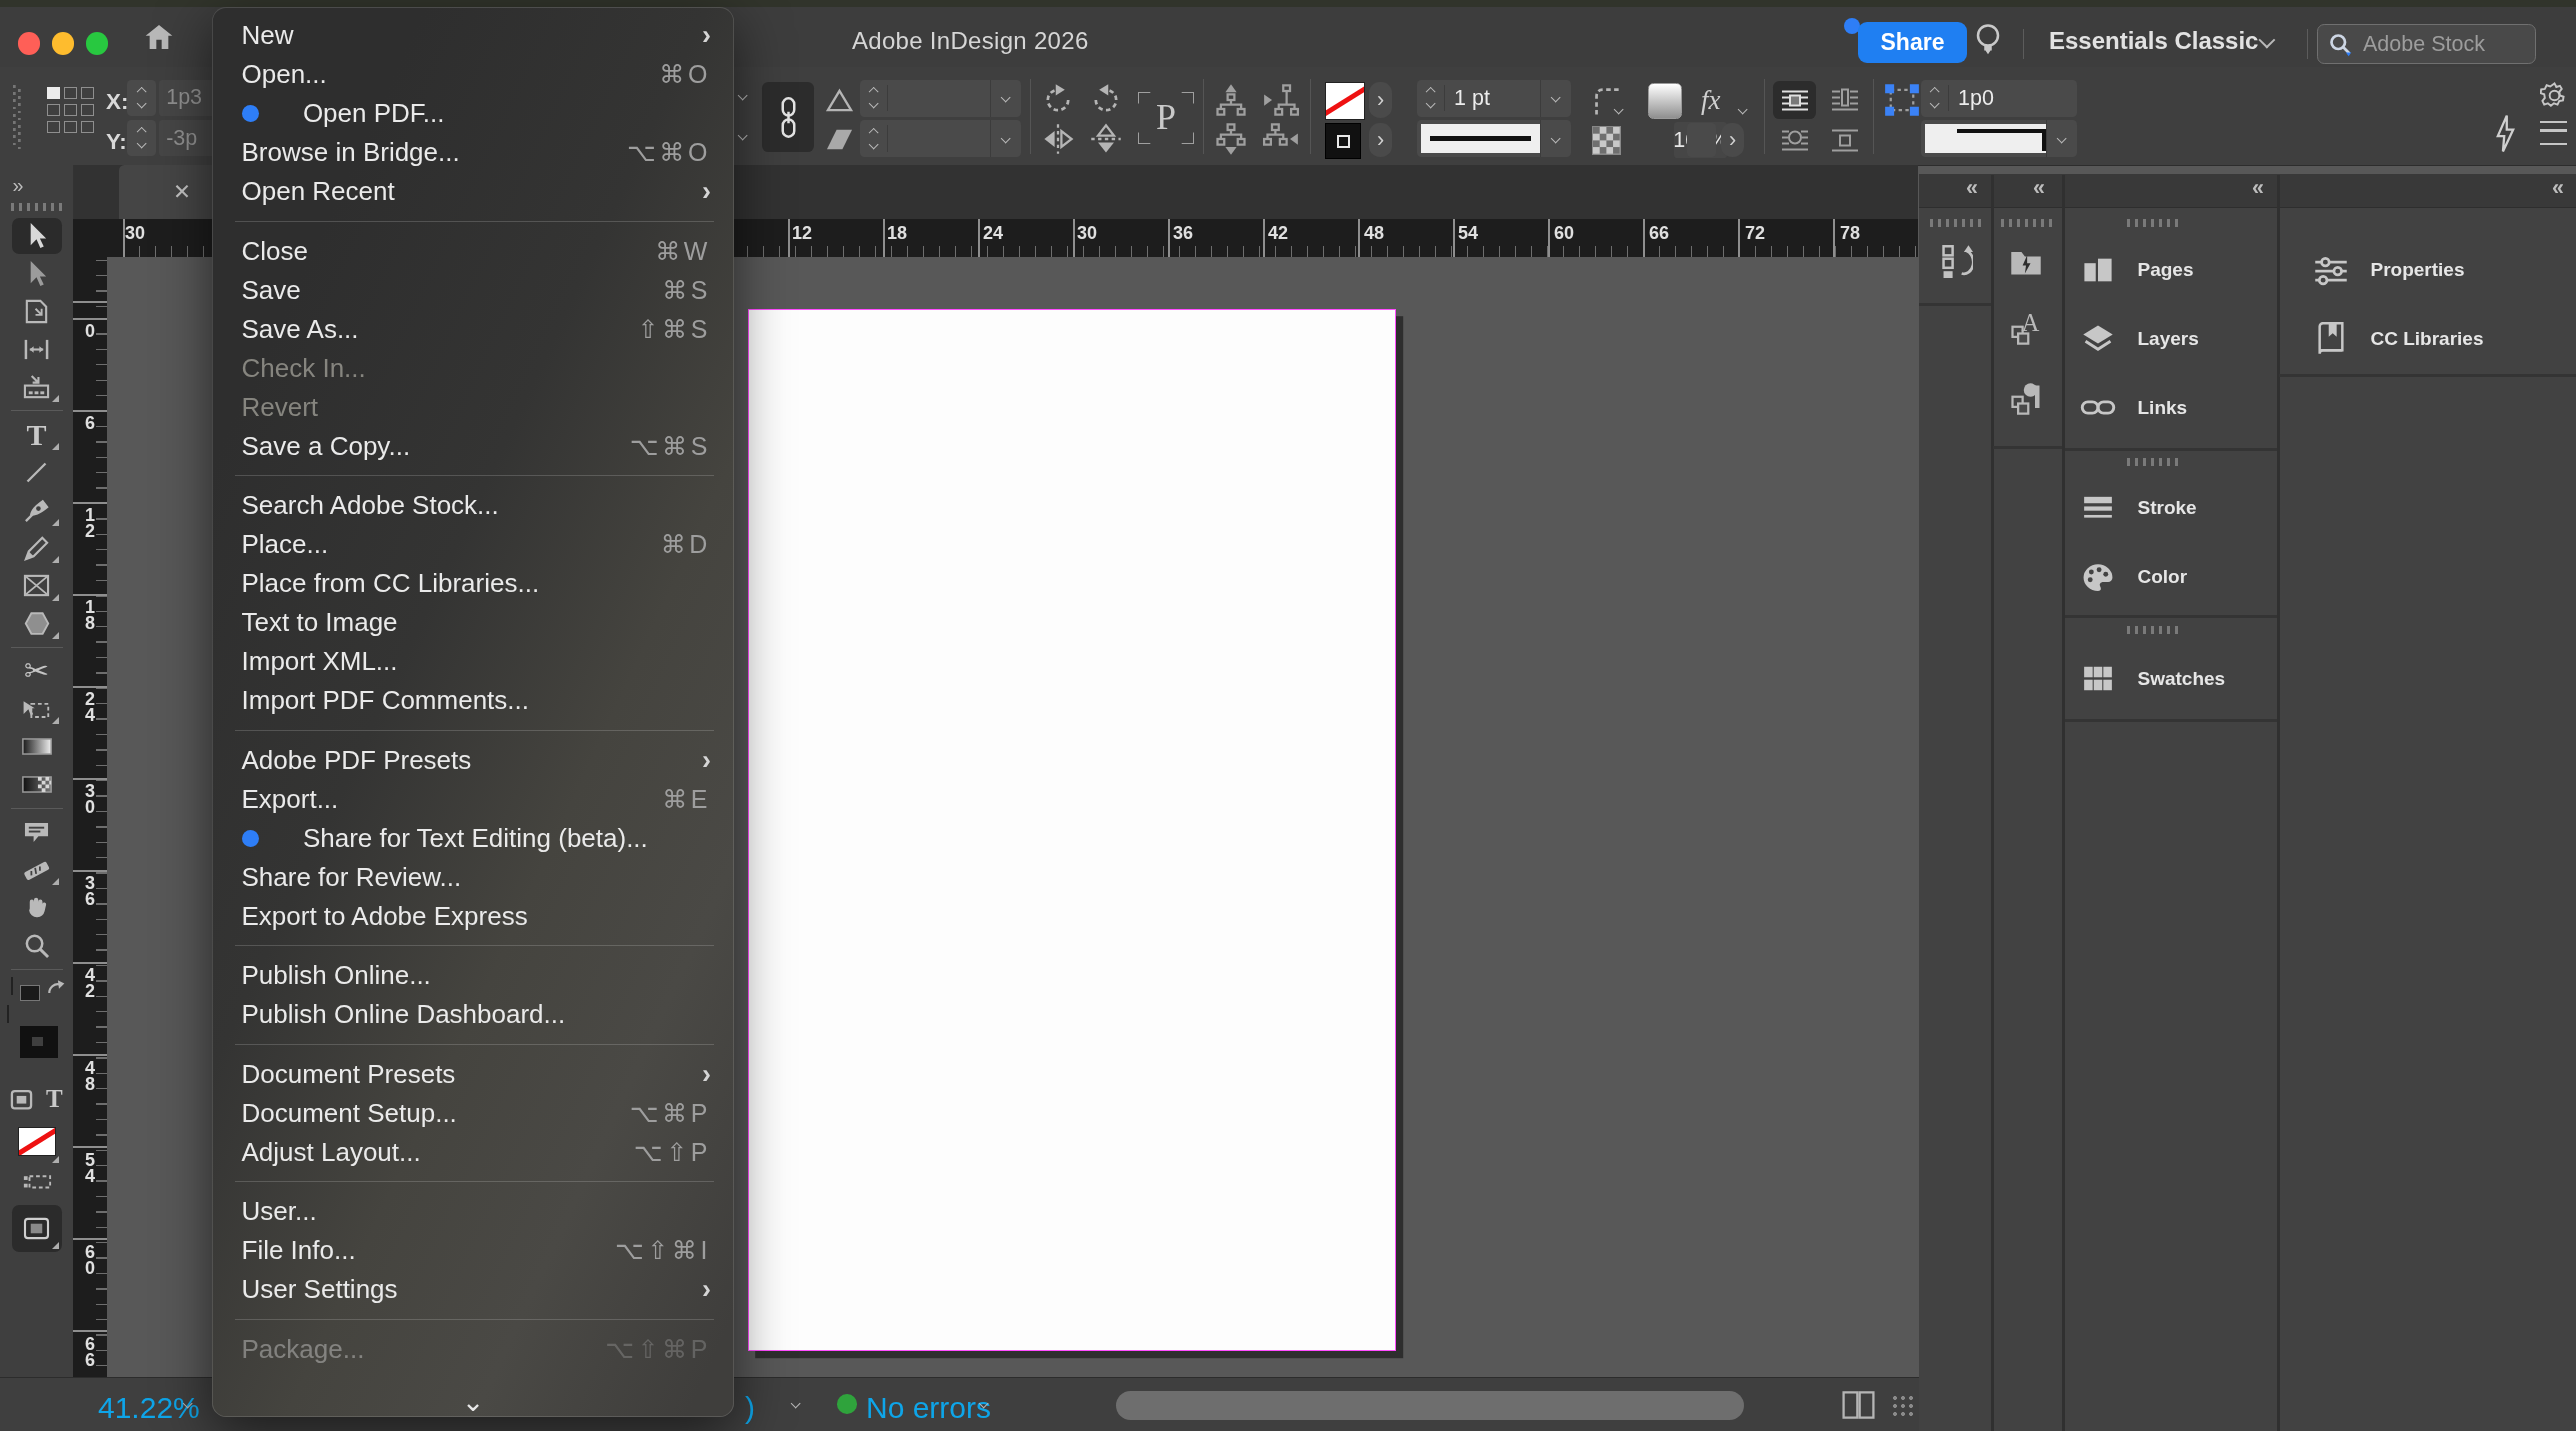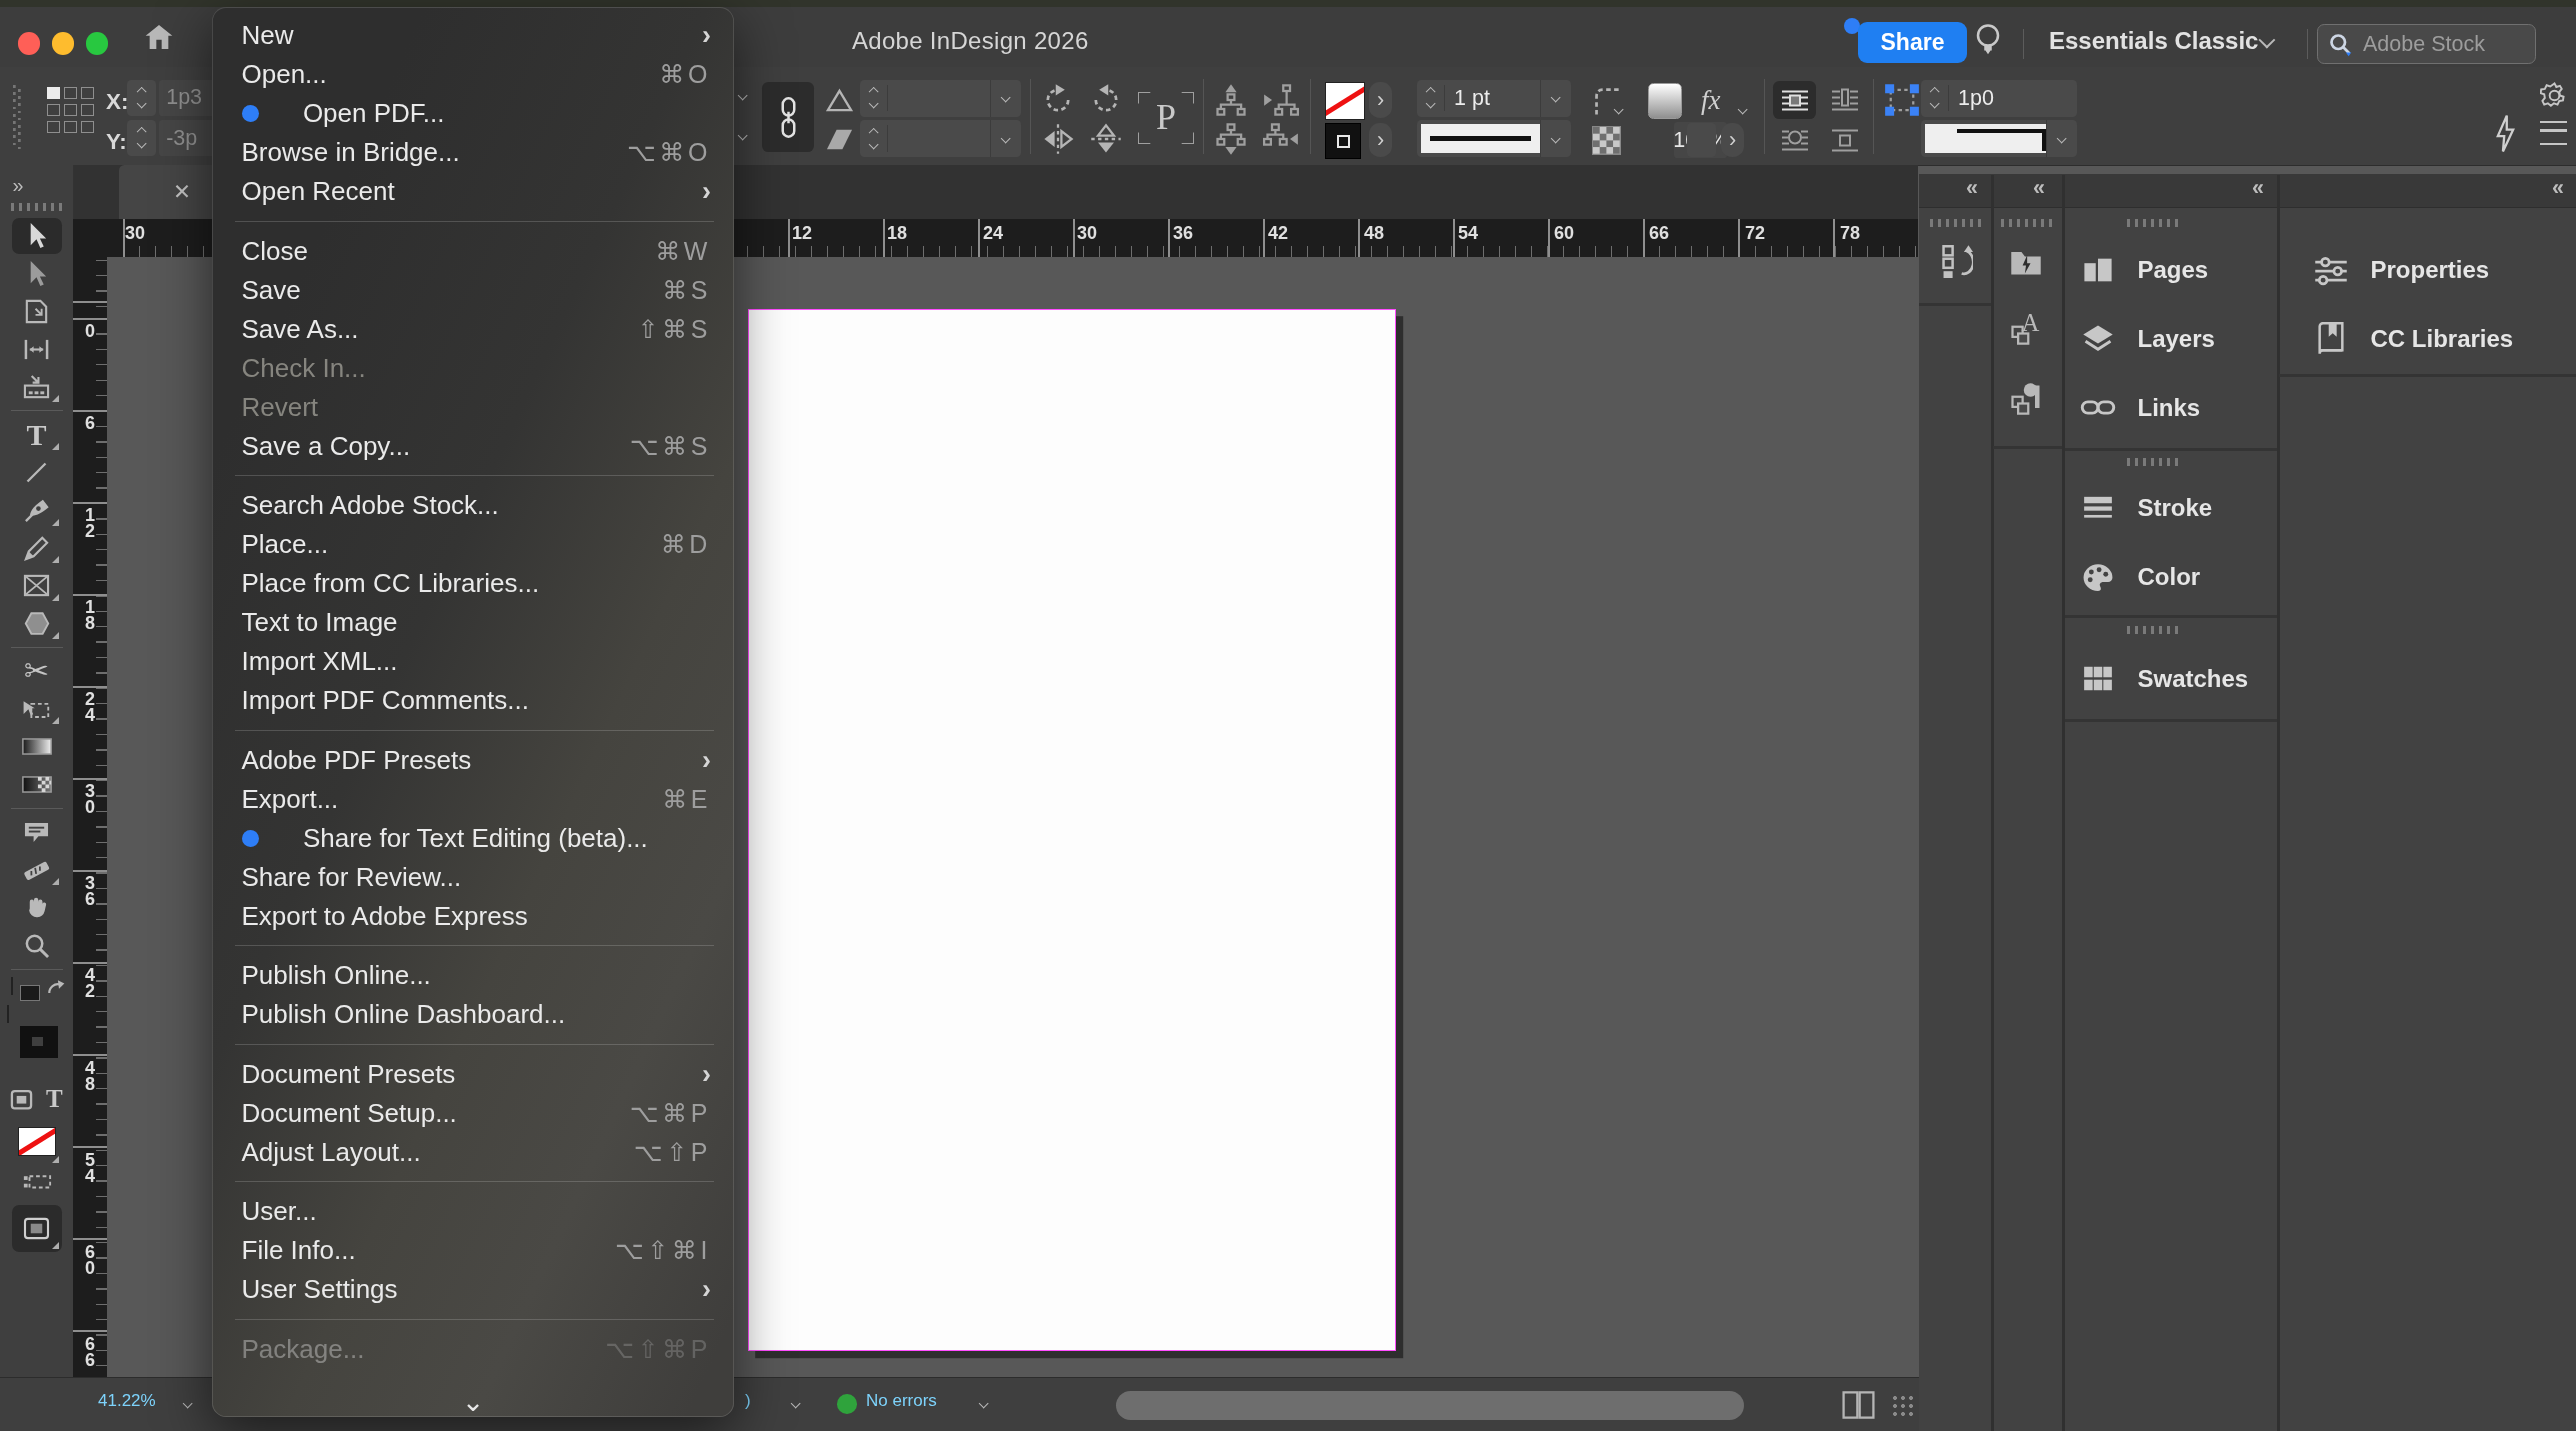--- a/index.html
+++ b/index.html
@@ -79,31 +79,31 @@
   .vnum{position:absolute;left:0;width:27px;text-align:center;color:#e0e0e0;font-size:18px;font-weight:bold;
     writing-mode:vertical-rl;text-orientation:upright;letter-spacing:-3.6px;}
 
   
   #canvas{left:107px;top:257px;width:1811px;height:1121px;background:#585858;overflow:hidden;}
   #page{position:absolute;left:641px;top:52px;width:646px;height:1040px;background:#fdfdfd;
     border:1.8px solid #ff4cff;box-shadow:7.2px 7.2px 0 rgba(12,12,12,.55);}
 
   
   #statusbar{left:0;top:1377px;width:1919px;height:54px;background:#3f3f3f;border-top:0.9px solid #2c2c2c;}
-  .sbtxt{color:#7dd3fc;font-size:17px;}
+  .sbtxt{color:#0ea5e9;font-size:30px;}
   #hscroll{position:absolute;left:1116px;top:12.5px;width:628px;height:29.5px;border-radius:15px;background:#6e6e6e;}
 
   
   #dockhead{left:1919px;top:174px;width:657px;height:33px;background:#393939;border-bottom:0.9px solid #2e2e2e;}
   .collapse{position:absolute;top:1.8px;color:#bdbdbd;font-size:21.5px;font-weight:bold;letter-spacing:0.9px;}
   #docks{left:1919px;top:208px;width:657px;height:1224px;background:#424242;}
   .dockdiv-v{position:absolute;top:-33px;width:2.7px;height:1257px;background:#303030;}
   .groupdiv{position:absolute;height:2.7px;background:#343434;}
   .prow{position:absolute;height:69px;display:flex;align-items:center;gap:21.5px;cursor:default;}
-  .prow .plab{color:#e6e6e6;font-size:24px;font-weight:bold;}
+  .prow .plab{color:#e6e6e6;font-size:19px;font-weight:bold;}
   .picon{width:36px;height:36px;display:flex;align-items:center;justify-content:center;}
 
   
   #filemenu{left:212px;top:7.2px;width:522px;height:1410px;z-index:60;border-radius:14.3px;
     background:linear-gradient(115deg,#2e2e2e 18%,#343433 42%,#45443f 62%,#4a4945 78%,#3f3e3c 96%);
     box-shadow:0 16px 54px rgba(0,0,0,.55),0 0 0 0.9px rgba(255,255,255,.14) inset;
     padding-top:9px;box-sizing:border-box;overflow:hidden;}
   .mi{height:39px;display:flex;align-items:center;padding:0 23px 0 29.5px;color:#eaeaea;font-size:26px;gap:31px;}
   .mi .lbl{white-space:nowrap;}
   .mi .sc{margin-left:auto;color:#9e9e9e;letter-spacing:3.6px;font-size:25px;}

